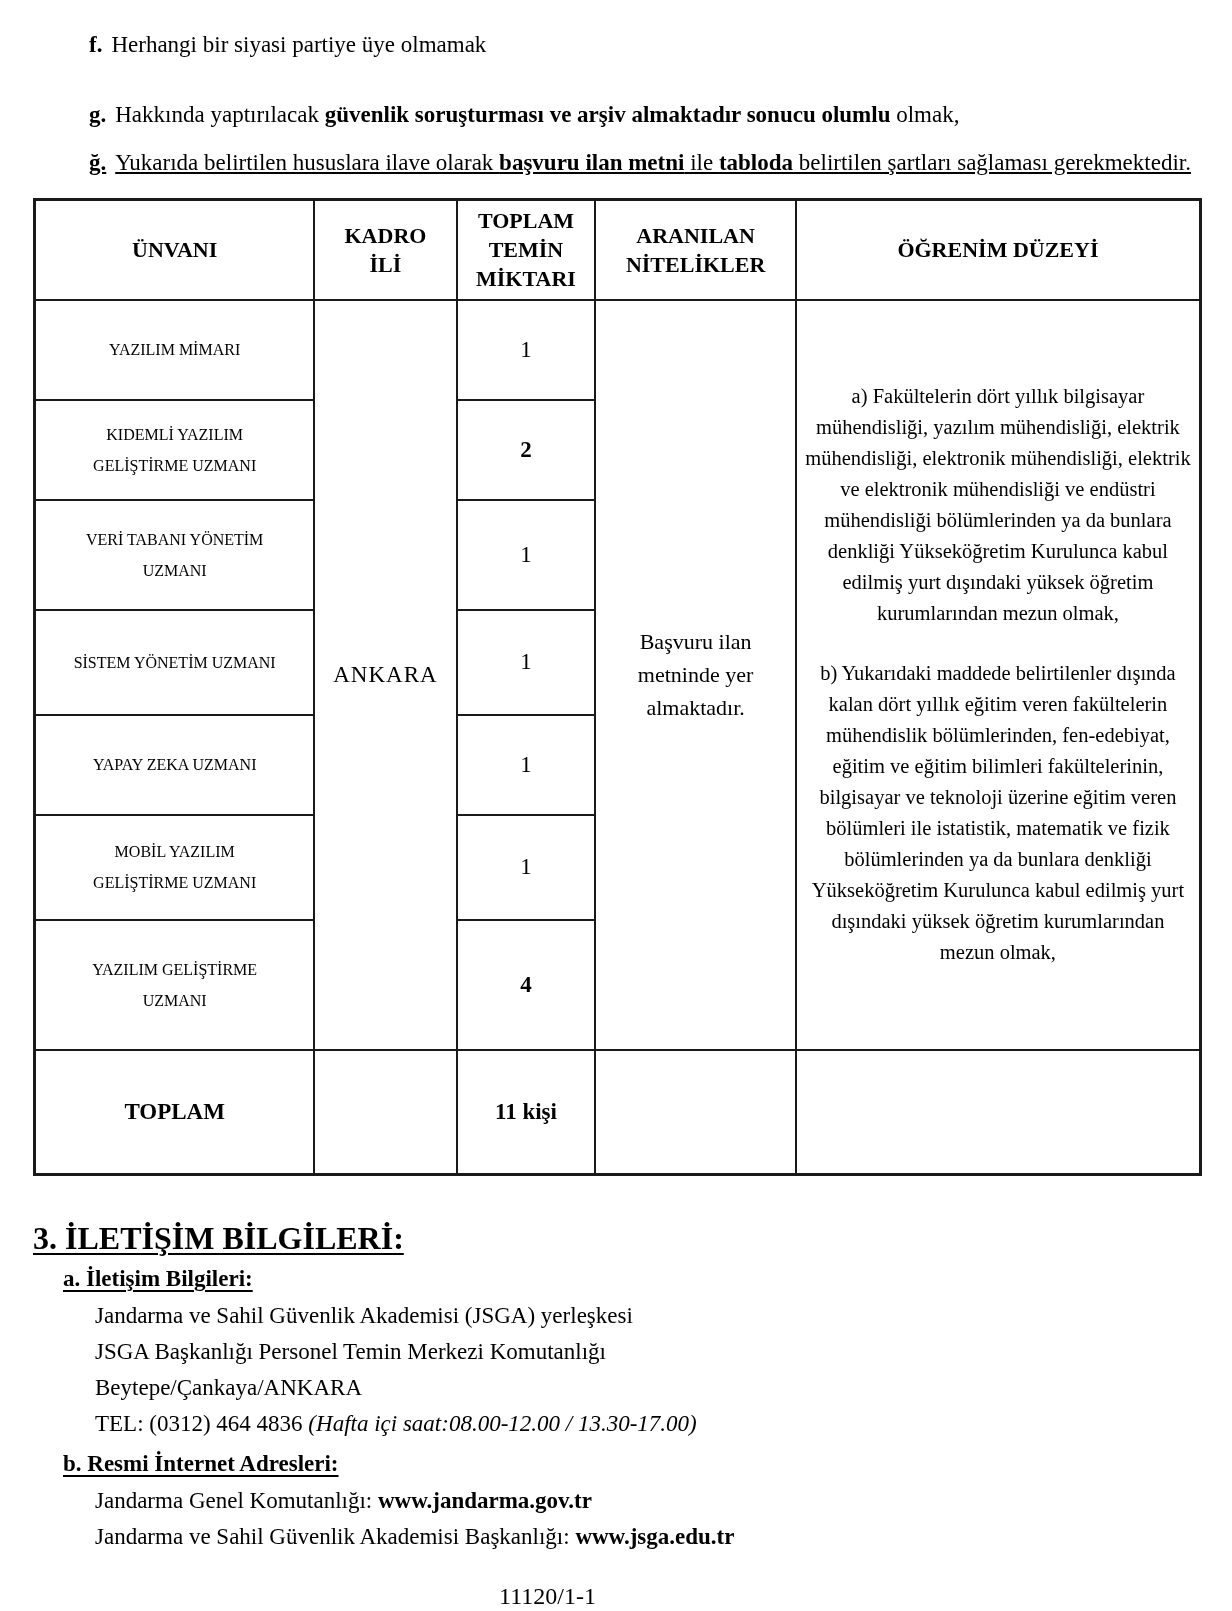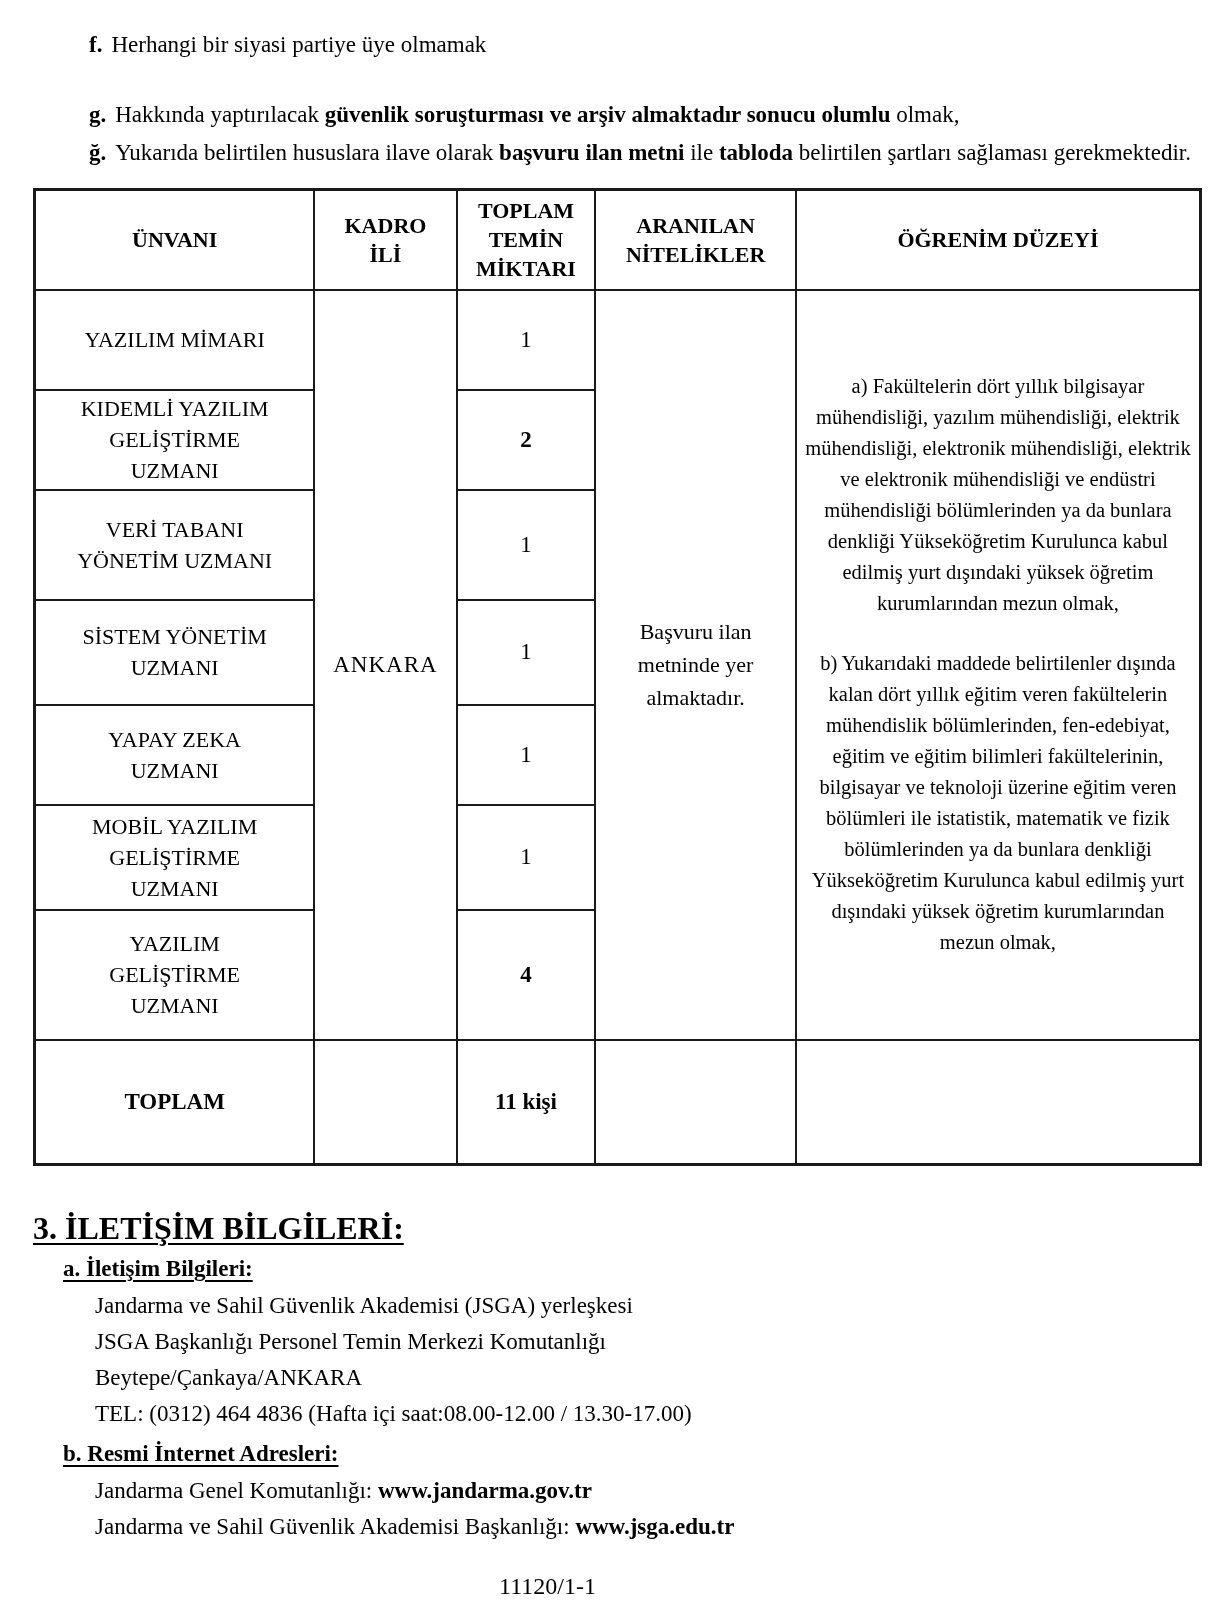--- a/index.html
+++ b/index.html
@@ -15,24 +15,24 @@
 
   
   .intro-para {
     margin: 0;
     font-size: 23px;
     line-height: 34px;
     text-indent: 56px;
   }
   .p-f { margin-top: 0; }
   .p-g { margin-top: 36px; }
-  .p-gg { margin-top: 4px; text-align: justify; }
+  .p-gg { margin-top: 14px; text-align: justify; text-decoration: underline; }
   .clause-label { font-weight: bold; margin-right: 9px; }
   .b { font-weight: bold; }
-  .i { }
+  .i { font-style: italic; }
 
   
   table.positions {
     margin-top: 18px;
     width: 1169px;
     border-collapse: collapse;
     border: 3px solid #1a1a1a;
     table-layout: fixed;
   }
   th, td {
@@ -47,21 +47,21 @@
   col.c4 { width: 17.2%; }
   col.c5 { width: 34.7%; }
 
   thead th {
     font-size: 22px;
     font-weight: bold;
     height: 100px;
     line-height: 29px;
     padding: 2px 12px;
   }
-  td.c-unvani  { font-size: 22px; line-height: 31px; padding: 2px 30px; margin-left: 24px; }
+  td.c-unvani  { font-size: 16px; line-height: 31px; padding: 2px 30px; margin-left: 24px; }
   td.c-il      { font-size: 23px; letter-spacing: 1px; border-radius: 16px; }
   td.c-num     { font-size: 23px; }
   td.c-num.bold{ font-weight: bold; }
   td.c-aranilan{ font-size: 22px; line-height: 33px; padding: 2px 24px; }
   td.c-ogrenim { font-size: 20.5px; line-height: 31px; padding: 6px 8px; }
   .edu-para    { text-align: center; }
   .edu-para + .edu-para { margin-top: 29px; }
 
   tbody tr:nth-child(1) { height: 100px; }
   tbody tr:nth-child(2) { height: 100px; }

